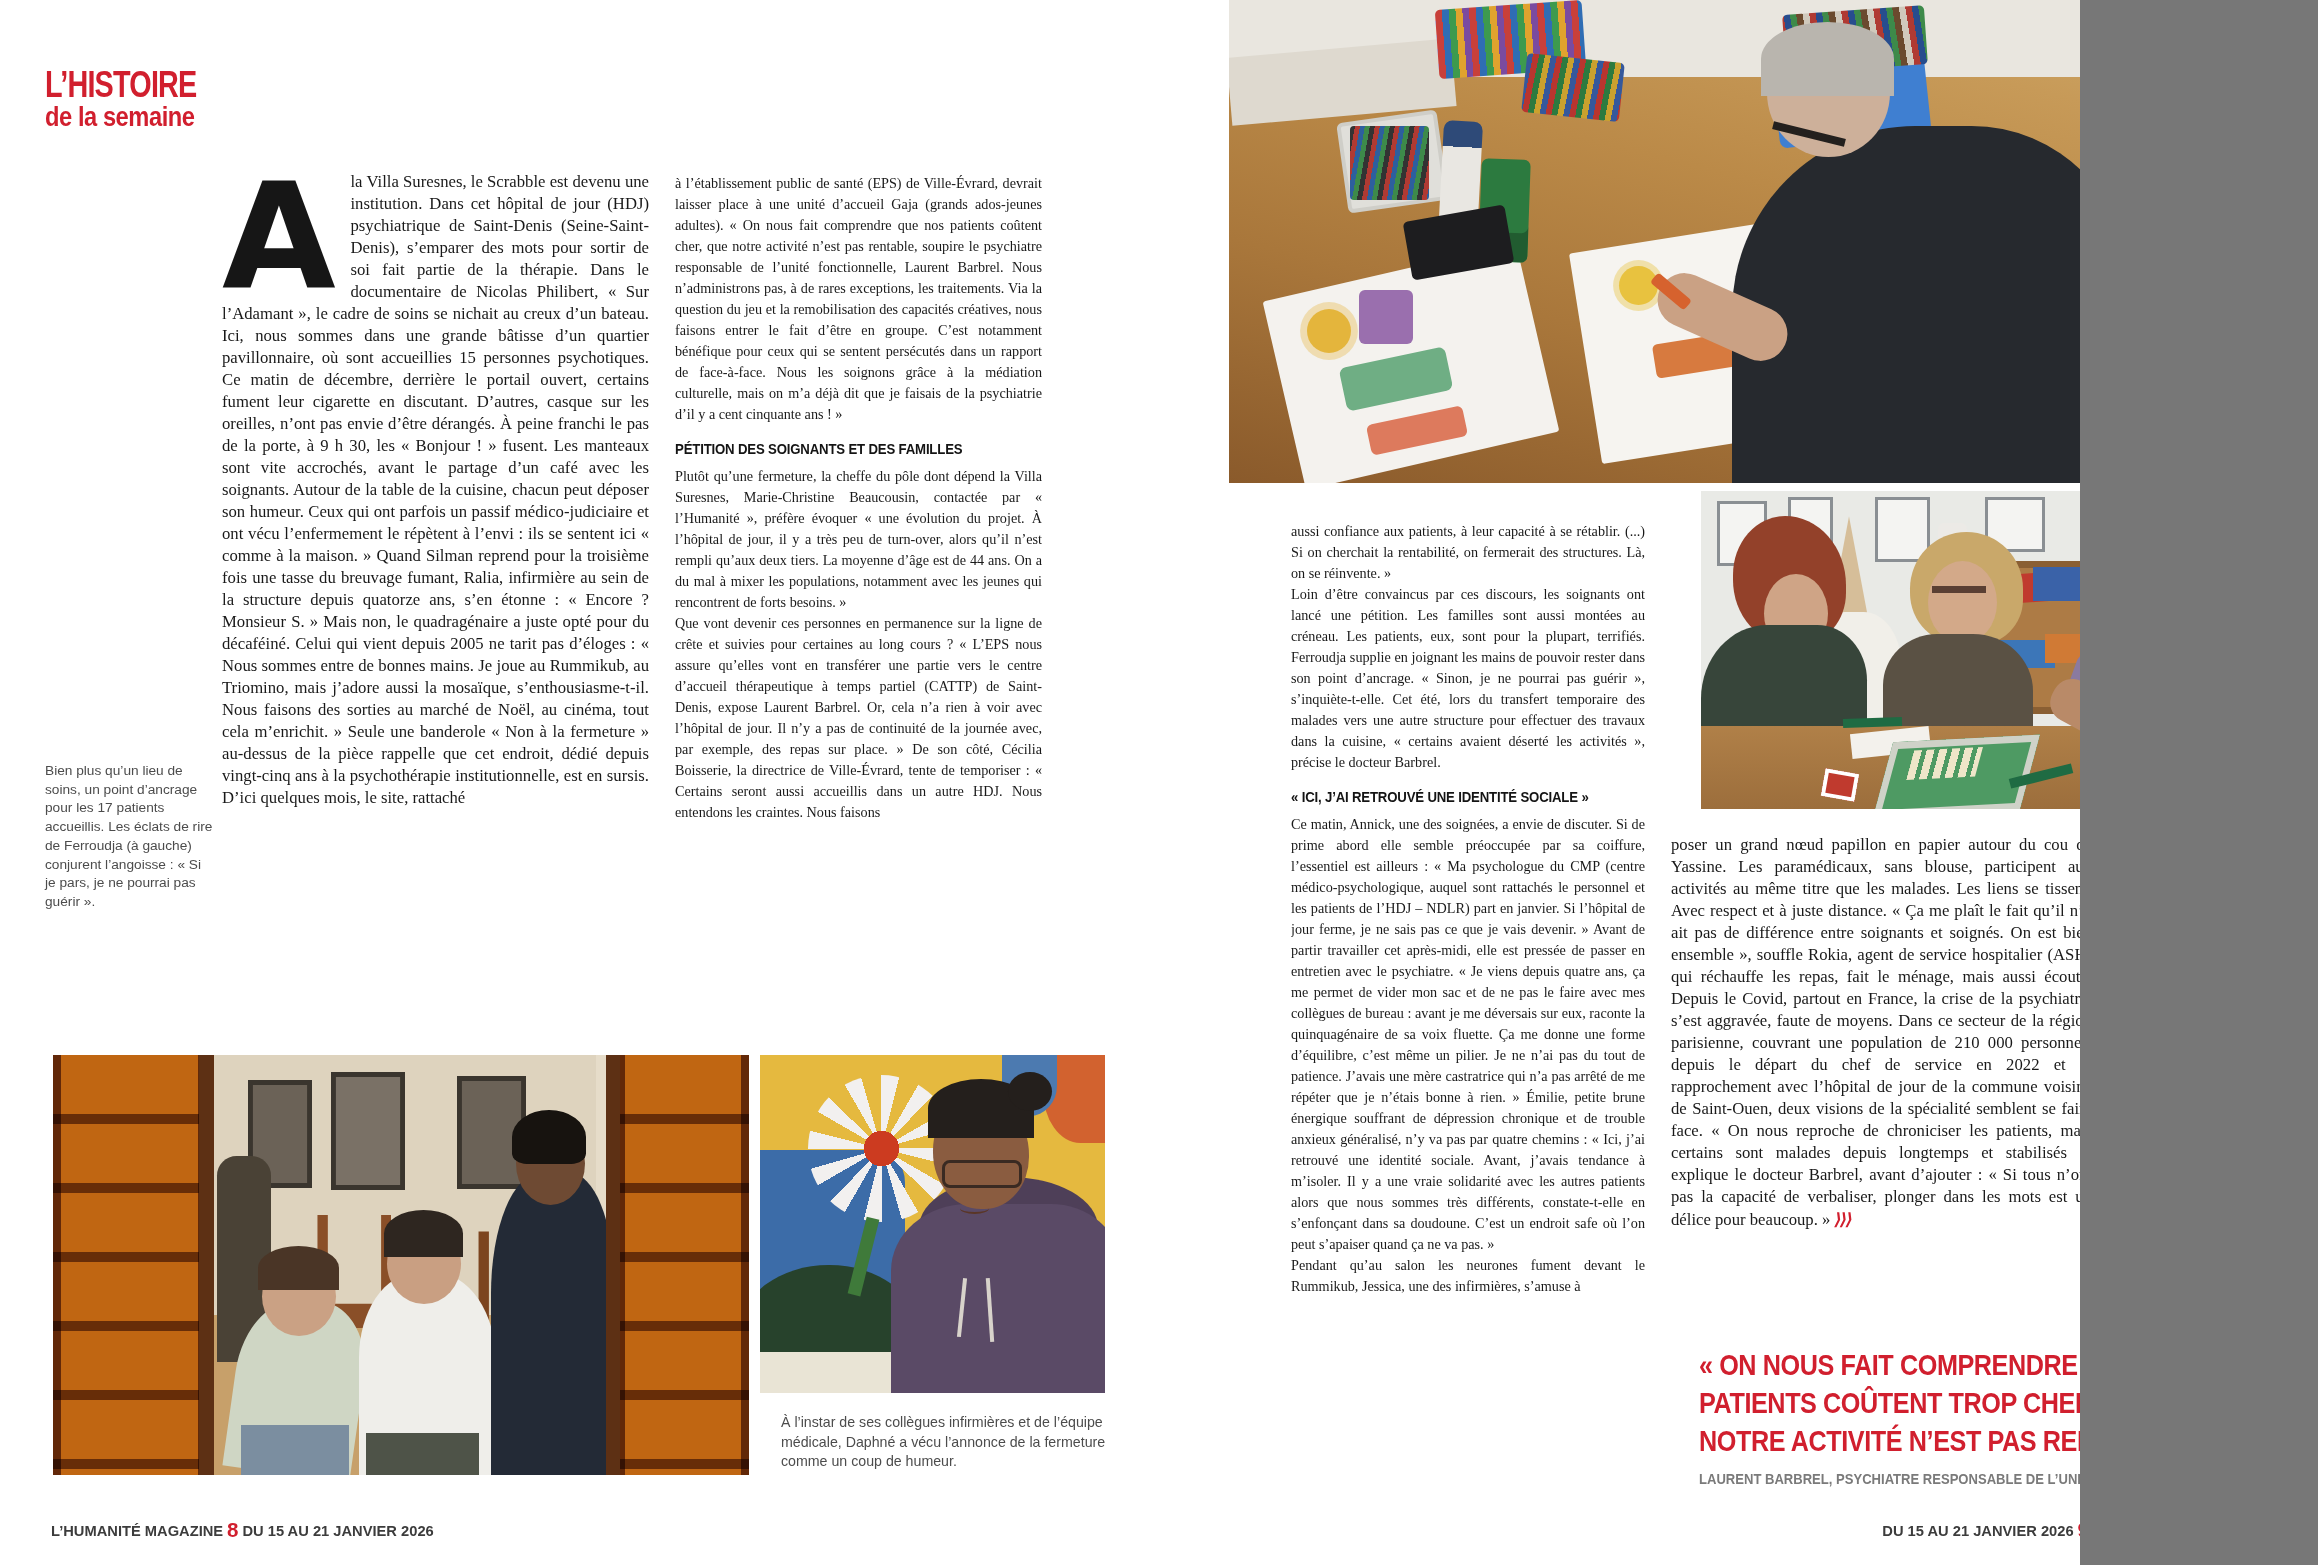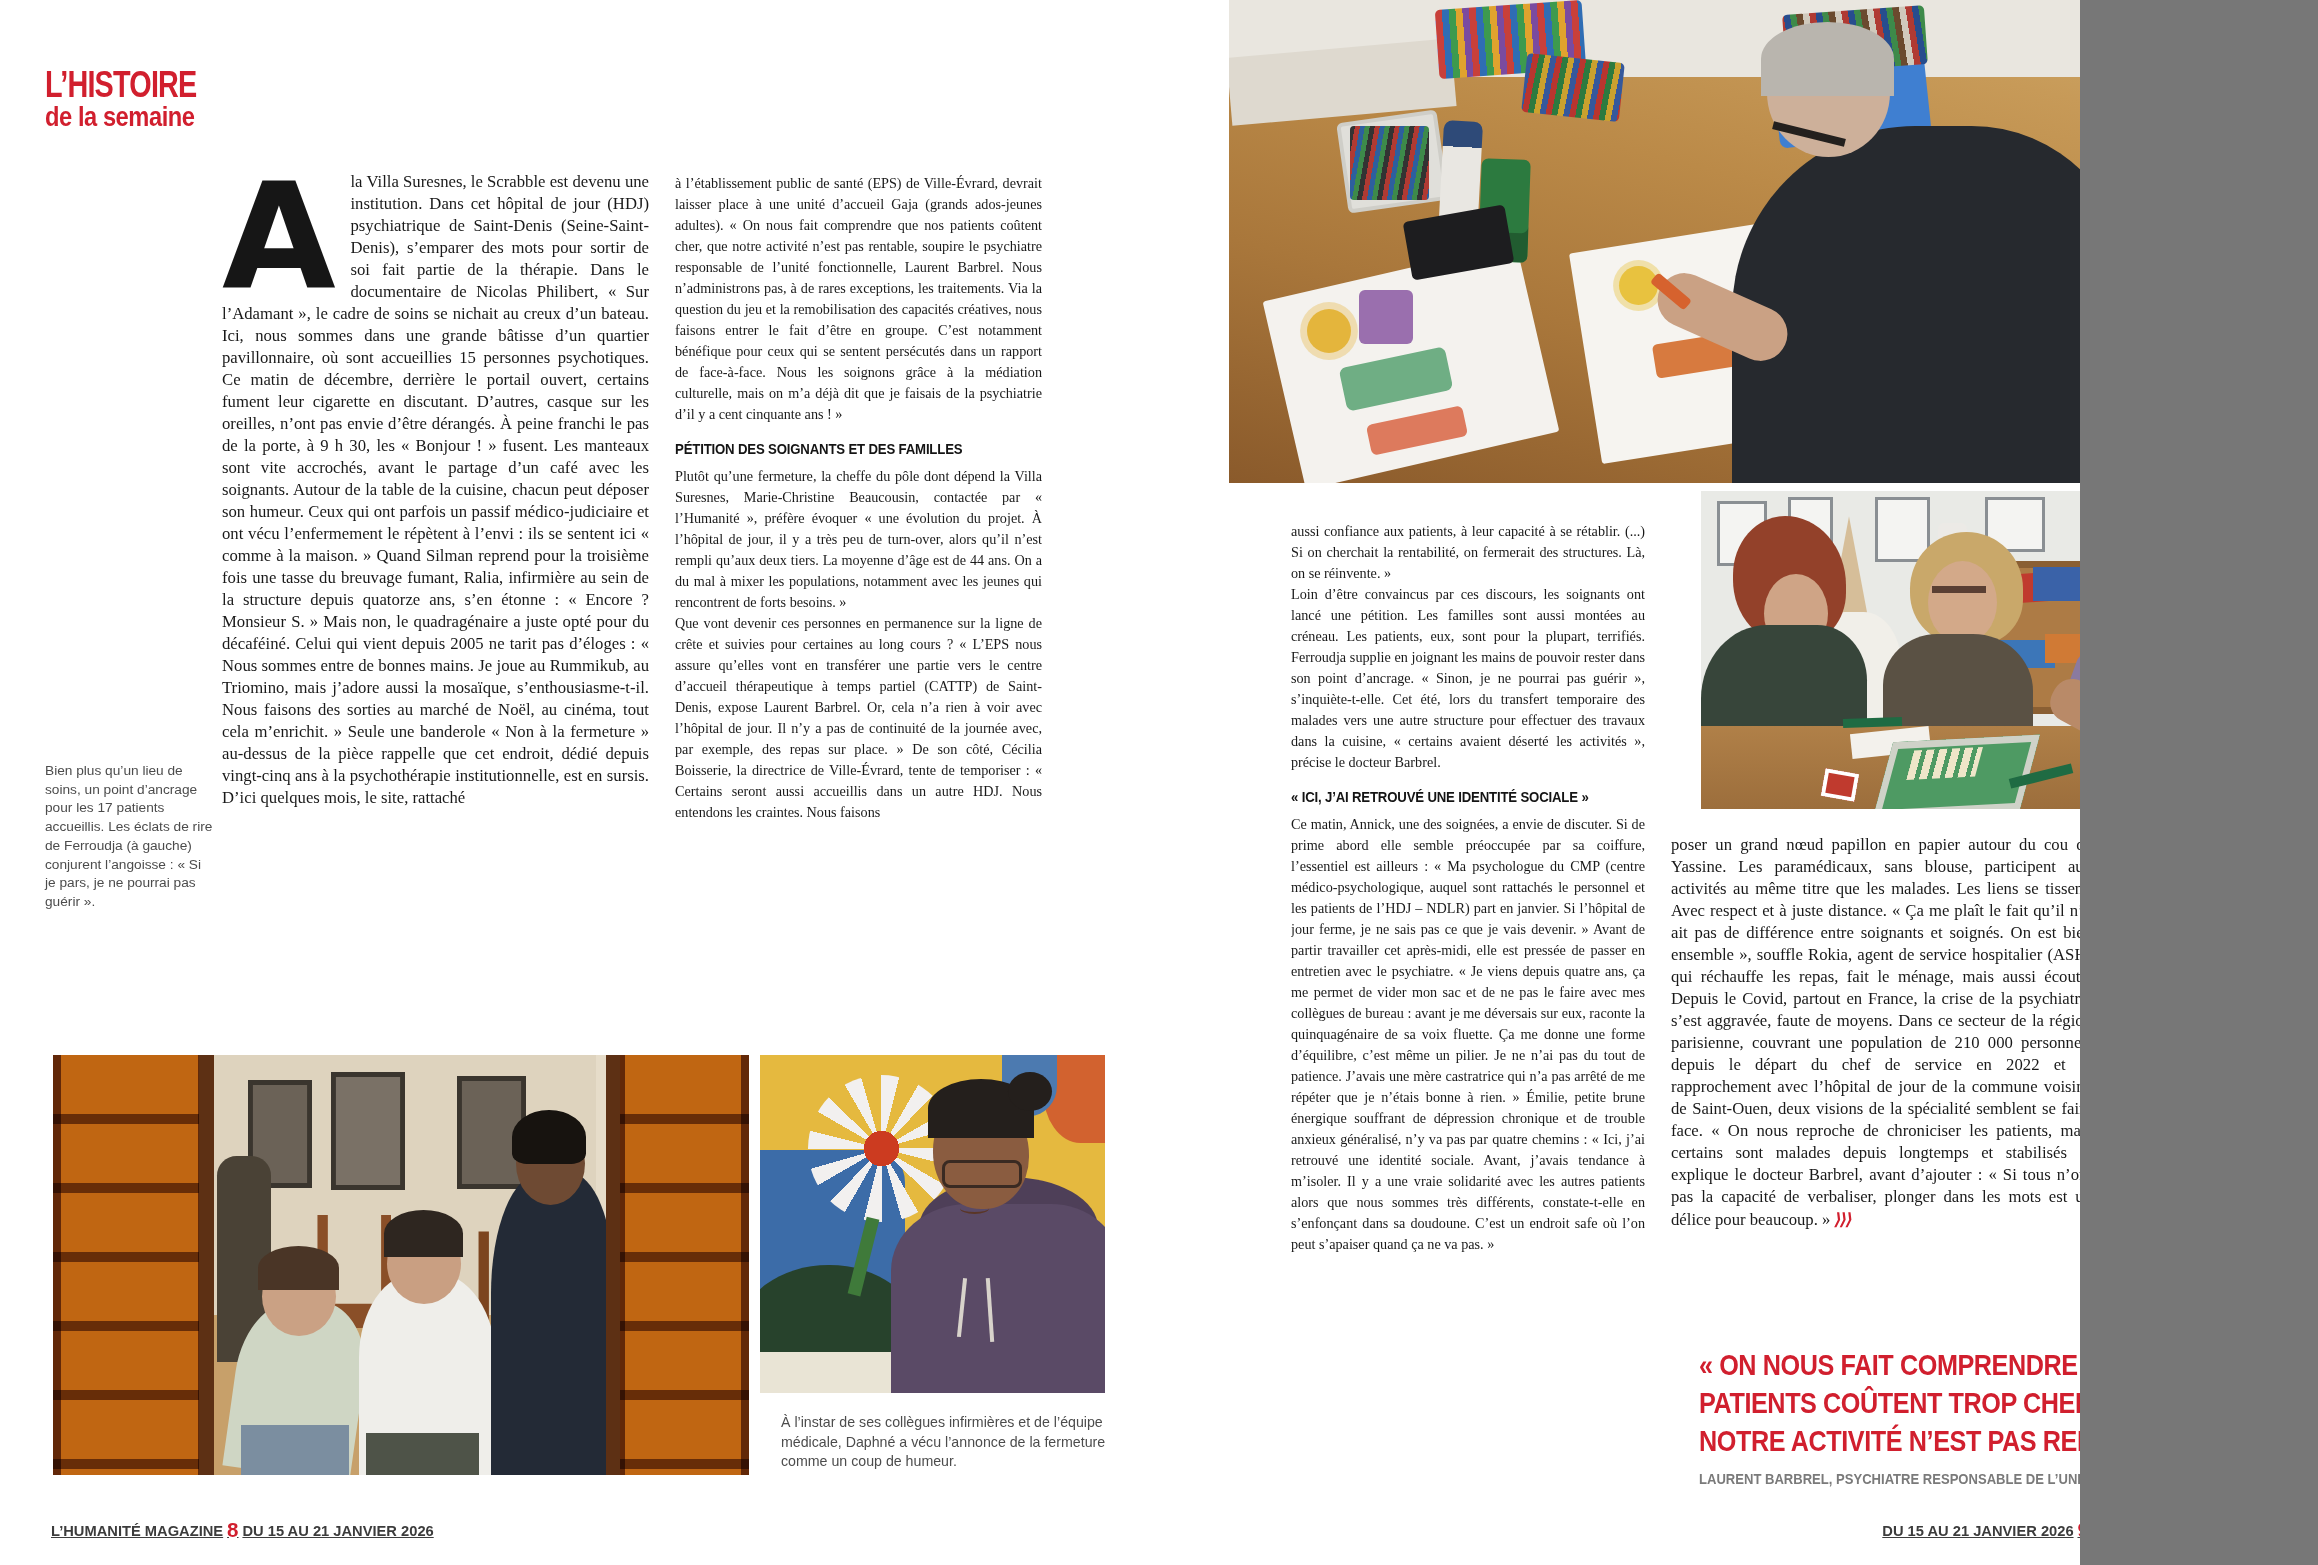--- a/index.html
+++ b/index.html
@@ -27,21 +27,21 @@
     font-size:15px;letter-spacing:-0.2px;transform:scaleX(.88);transform-origin:0 0;
     white-space:nowrap;margin:12.8px 0 6.9px 0;text-align:left;}
   .dropcap{float:left;font-family:"DejaVu Sans",sans-serif;font-weight:900;
     font-size:147px;line-height:.80;margin:6.9px 14.7px 0 0;color:#161616;}
   .jump{color:#d11f2e;font-weight:bold;font-family:"DejaVu Sans",sans-serif;font-style:italic;letter-spacing:-2px;}
   
   .pullquote{position:absolute;left:1699px;top:1346px;width:510px;color:#d11f2e;font-family:"Liberation Sans",sans-serif;}
   .pullquote .ql{font-size:30px;font-weight:bold;line-height:38px;white-space:nowrap;transform:scaleX(.84);transform-origin:0 0;letter-spacing:-0.5px;}
   .pq-attrib{margin-top:10.8px;font-size:14.2px;font-weight:bold;color:#7a7a7a;letter-spacing:0;transform:scaleX(.92);transform-origin:0 0;white-space:nowrap;}
   
-  .footer{position:absolute;top:1518px;font-family:"Liberation Sans",sans-serif;font-size:14.7px;font-weight:bold;color:#3c3c3c;letter-spacing:0;text-decoration:underline;}
+  .footer{position:absolute;top:1518px;font-family:"Liberation Sans",sans-serif;font-size:14.7px;font-weight:bold;color:#3c3c3c;letter-spacing:0;}
   .footer .pageno{color:#d11f2e;font-size:20.6px;font-weight:900;vertical-align:-1.5px;padding:0 3.9px;}
   .footer-left{left:51px;}
   .footer-right{left:1674px;width:591px;text-align:right;}
   
   .ph{position:absolute;overflow:hidden;}
   .ph *{position:absolute;}
   
   .ph-workshop{left:1229px;top:0;width:867px;height:483px;
     background:linear-gradient(14deg,#8a5a2b 0%,#a9773b 35%,#bb8a48 62%,#c79a58 85%,#cfa868 100%);}
   .pw-wall{left:0;top:0;width:100%;height:16%;background:#e9e6df;}
@@ -283,20 +283,21 @@
     <div class="ps-card"></div>
     <div class="ps-sleeve"></div>
     <div class="ps-hand"></div>
   </div>
 
   <div class="col col-narrow-right">
       <p class="bp">aussi confiance aux patients, à leur capacité à se rétablir. (...) Si on cherchait la rentabilité, on fermerait des structures. Là, on se réinvente. »</p>
       <p class="bp">Loin d’être convaincus par ces discours, les soignants ont lancé une pétition. Les familles sont aussi montées au créneau. Les patients, eux, sont pour la plupart, terrifiés. Ferroudja supplie en joignant les mains de pouvoir rester dans son point d’ancrage. « Sinon, je ne pourrai pas guérir », s’inquiète-t-elle. Cet été, lors du transfert temporaire des malades vers une autre structure pour effectuer des travaux dans la cuisine, « certains avaient déserté les activités », précise le docteur Barbrel.</p>
       <h3 class="subhead">« ICI, J’AI RETROUVÉ UNE IDENTITÉ SOCIALE »</h3>
       <p class="bp">Ce matin, Annick, une des soignées, a envie de discuter. Si de prime abord elle semble préoccupée par sa coiffure, l’essentiel est ailleurs : « Ma psychologue du CMP (centre médico-psychologique, auquel sont rattachés le personnel et les patients de l’HDJ – NDLR) part en janvier. Si l’hôpital de jour ferme, je ne sais pas ce que je vais devenir. » Avant de partir travailler cet après-midi, elle est pressée de passer en entretien avec le psychiatre. « Je viens depuis quatre ans, ça me permet de vider mon sac et de ne pas le faire avec mes collègues de bureau : avant je me déversais sur eux, raconte la quinquagénaire de sa voix fluette. Ça me donne une forme d’équilibre, c’est même un pilier. Je ne n’ai pas du tout de patience. J’avais une mère castratrice qui n’a pas arrêté de me répéter que je n’étais bonne à rien. » Émilie, petite brune énergique souffrant de dépression chronique et de trouble anxieux généralisé, n’y va pas par quatre chemins : « Ici, j’ai retrouvé une identité sociale. Avant, j’avais tendance à m’isoler. Il y a une vraie solidarité avec les autres patients alors que nous sommes très différents, constate-t-elle en s’enfonçant dans sa doudoune. C’est un endroit safe où l’on peut s’apaiser quand ça ne va pas. »</p>
+      <p class="bp">Pendant qu’au salon les neurones fument devant le Rummikub, Jessica, une des infirmières, s’amuse à</p>
     </div>
 
   <div class="col col-wide-right">
       <p class="bp">poser un grand nœud papillon en papier autour du cou de Yassine. Les paramédicaux, sans blouse, participent aux activités au même titre que les malades. Les liens se tissent. Avec respect et à juste distance. « Ça me plaît le fait qu’il n’y ait pas de différence entre soignants et soignés. On est bien ensemble », souffle Rokia, agent de service hospitalier (ASH) qui réchauffe les repas, fait le ménage, mais aussi écoute. Depuis le Covid, partout en France, la crise de la psychiatrie s’est aggravée, faute de moyens. Dans ce secteur de la région parisienne, couvrant une population de 210 000 personnes, depuis le départ du chef de service en 2022 et le rapprochement avec l’hôpital de jour de la commune voisine de Saint-Ouen, deux visions de la spécialité semblent se faire face. « On nous reproche de chroniciser les patients, mais certains sont malades depuis longtemps et stabilisés », explique le docteur Barbrel, avant d’ajouter : « Si tous n’ont pas la capacité de verbaliser, plonger dans les mots est un délice pour beaucoup. »<span class="jump"> ⟩⟩⟩</span></p>
     </div>
 
   <div class="pullquote">
     <div>
         <div class="ql">« ON NOUS FAIT COMPRENDRE QUE NOS</div>
         <div class="ql">PATIENTS COÛTENT TROP CHER, QUE</div>

